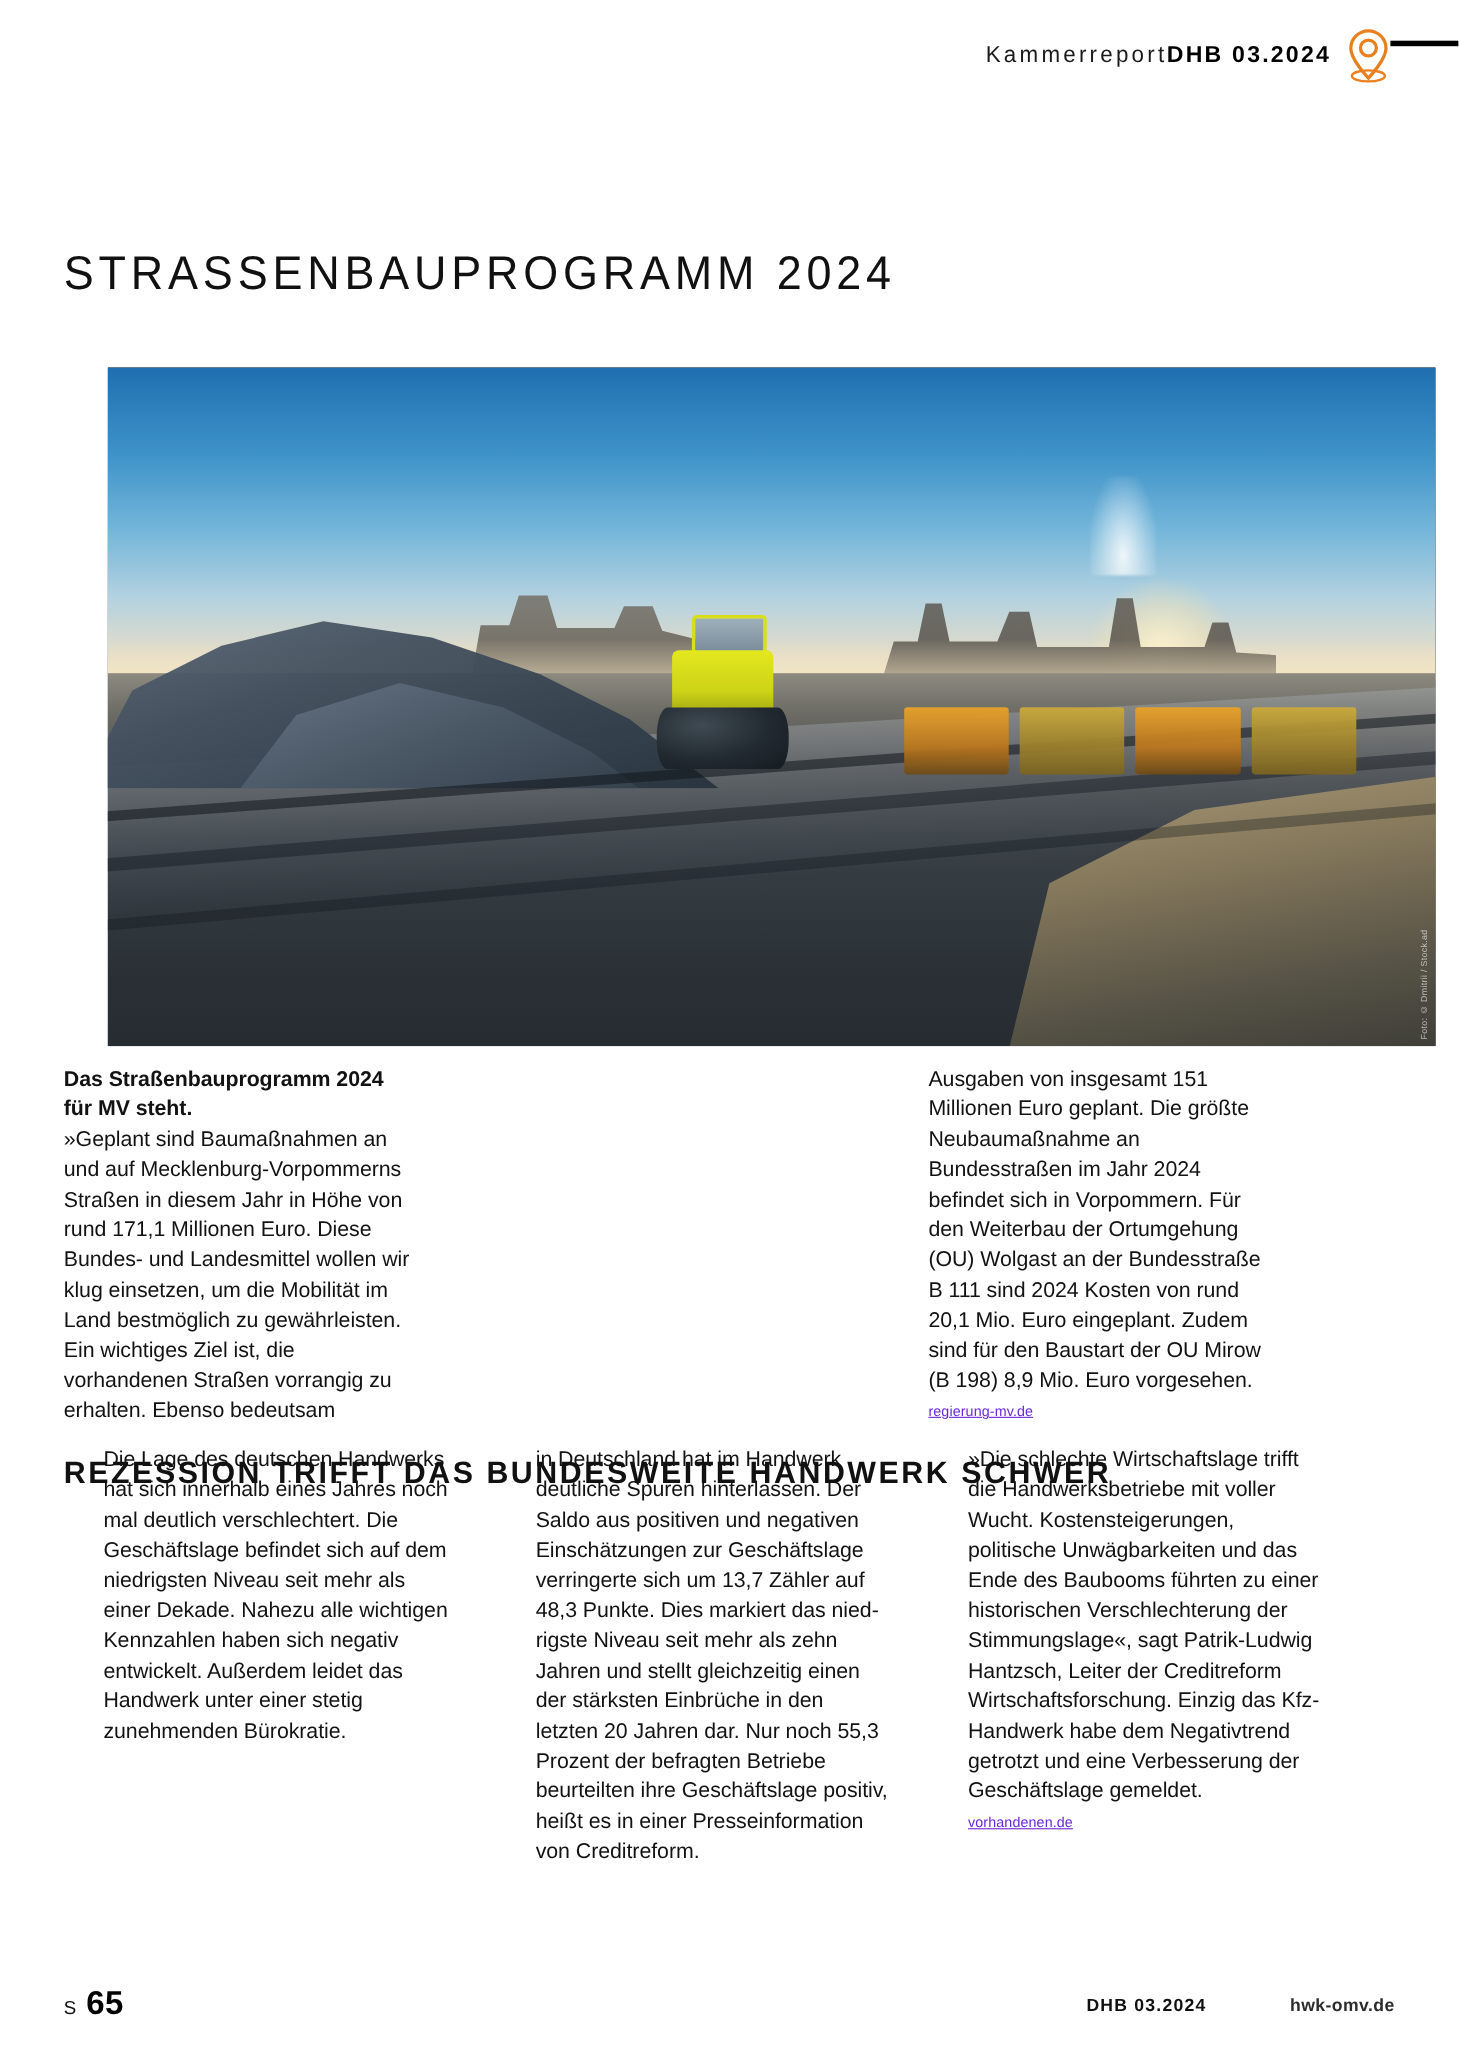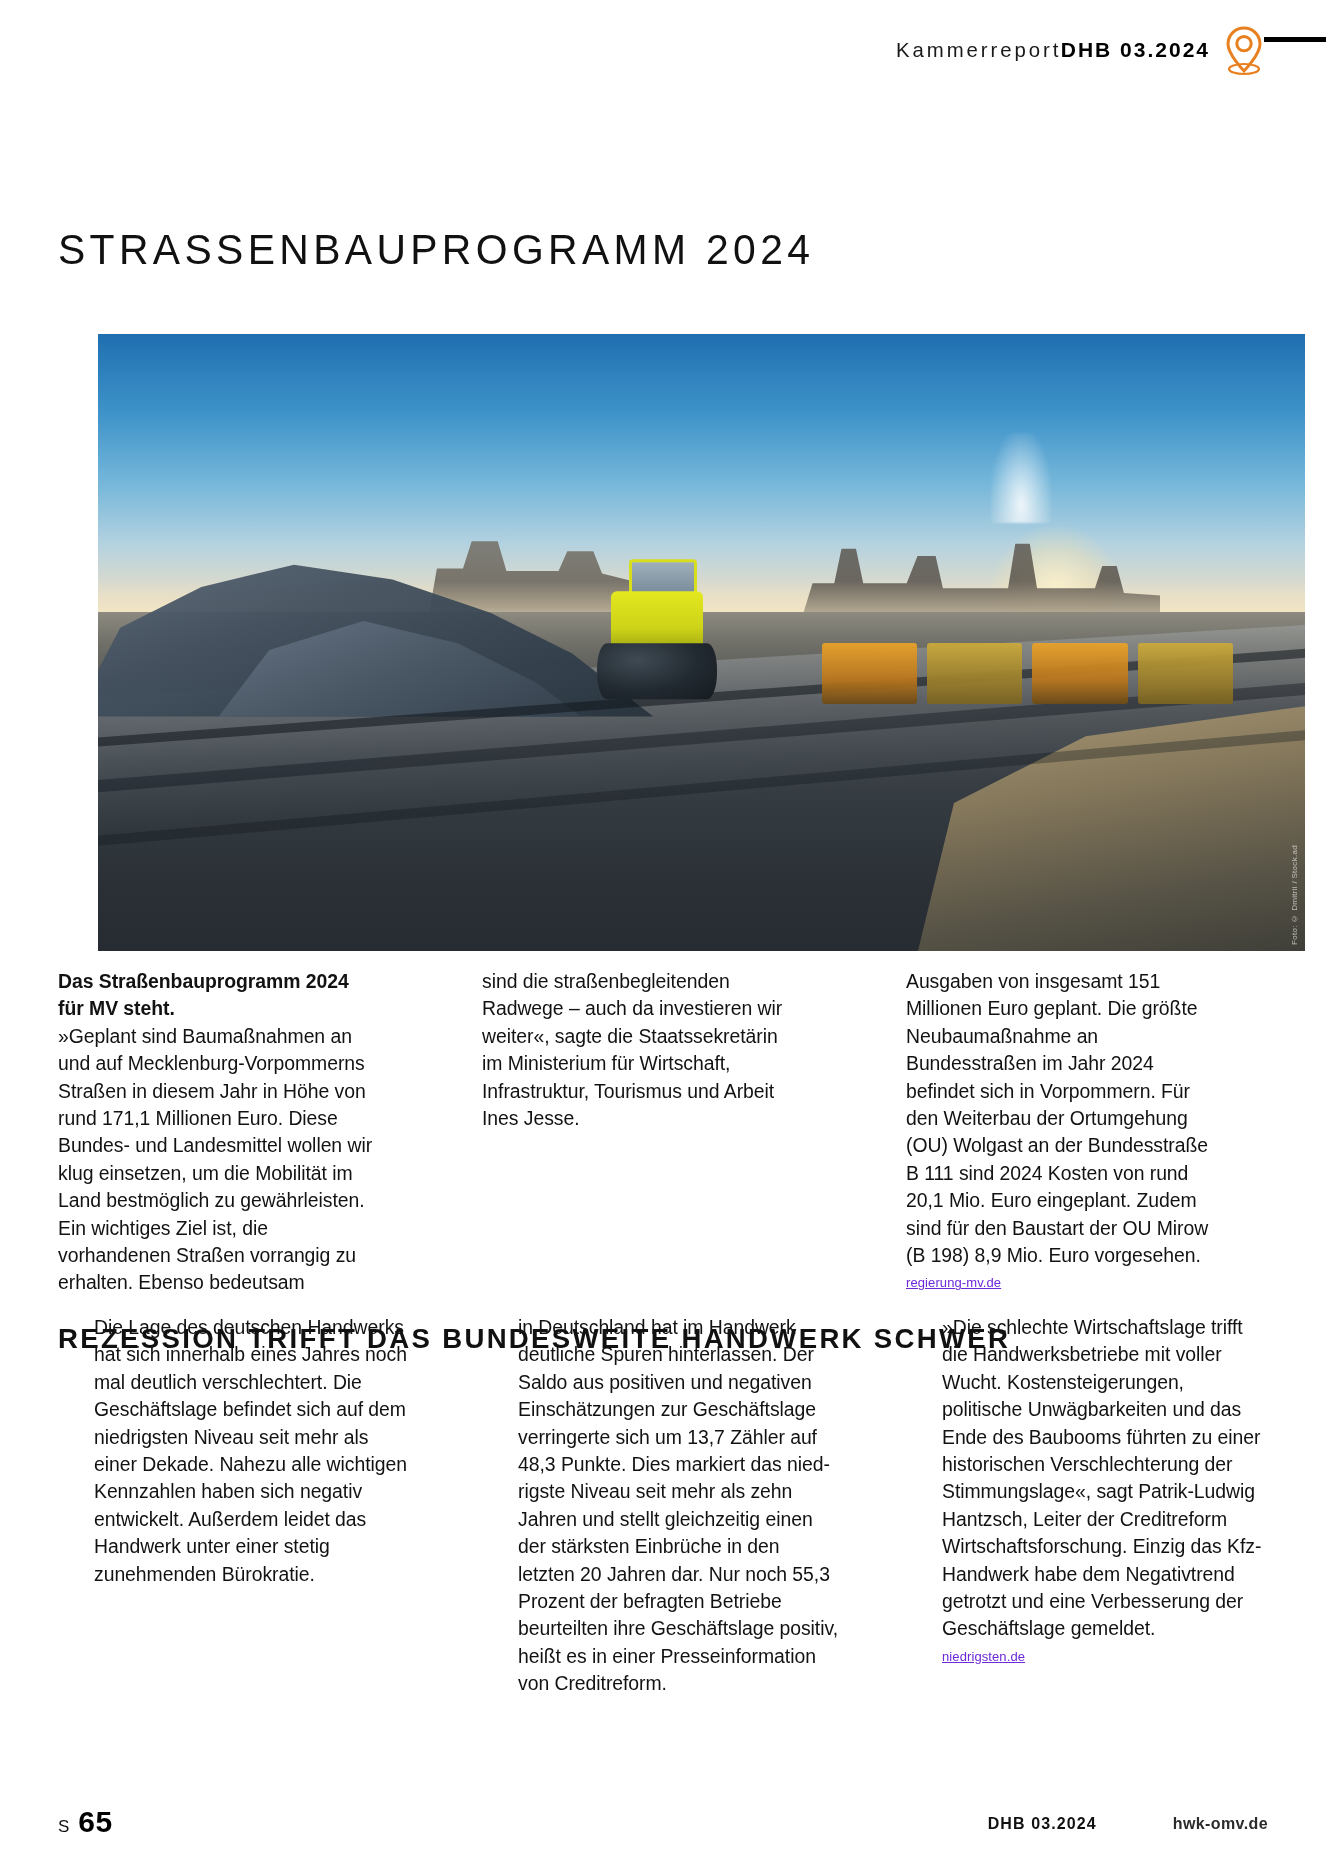--- a/index.html
+++ b/index.html
@@ -278,21 +278,21 @@
     white-space: nowrap;
   }
 
   
   .cols {
     position: absolute;
     left: 58px;
     width: 1207px;
     display: grid;
     grid-template-columns: 320px 320px 320px;
-    column-gap: 104px;
+    column-gap: 73px;
   }
   .cols-1 { top: 968px; }
   .cols-2 { top: 1314px; margin-left: 36px; }
 
   .col p {
     margin: 0;
     font-size: 19.4px;
     line-height: 27.4px;
     letter-spacing: -0.05px;
     color: #121212;
@@ -429,40 +429,39 @@
 </figure>
 
 <section class="cols cols-1">
   <div class="col">
     <p>
       <span class="lead-bold">Das Straßenbauprogramm 2024 für MV steht.</span>
       <span>»Geplant sind Baumaßnahmen an und auf Mecklenburg-Vorpommerns Straßen in diesem Jahr in Höhe von rund 171,1 Millio­nen Euro. Diese Bundes- und Landesmittel wollen wir klug einsetzen, um die Mobilität im Land bestmöglich zu gewährleisten. Ein wichtiges Ziel ist, die vorhandenen Straßen vorrangig zu erhalten. Ebenso bedeutsam</span>
     </p>
   </div>
   <div class="col">
-    <p>sind die straßenbegleitenden Radwege – auch da investieren wir weiter«, sagte die Staatssekretärin im Ministerium für Wirt­schaft, Infrastruktur, Tourismus und Arbeit Ines Jesse.</p>
   </div>
   <div class="col">
     <p>Ausgaben von insgesamt 151 Millionen Eu­ro geplant. Die größte Neubaumaßnahme an Bundesstraßen im Jahr 2024 befindet sich in Vorpommern. Für den Weiterbau der Ortumgehung (OU) Wolgast an der Bundes­straße B 111 sind 2024 Kosten von rund 20,1 Mio.  Euro eingeplant. Zudem sind für den Baustart der OU Mirow (B 198) 8,9 Mio. Eu­ro vorgesehen.</p>
     <a class="src-link" href="#">regierung-mv.de</a>
   </div>
 </section>
 
 <h2 class="section-headline">REZESSION TRIFFT DAS BUNDESWEITE HANDWERK SCHWER</h2>
 
 <section class="cols cols-2">
   <div class="col">
     <p>Die Lage des deutschen Handwerks hat sich innerhalb eines Jahres noch mal deutlich verschlechtert. Die Geschäftslage befindet sich auf dem niedrigsten Niveau seit mehr als einer Dekade. Nahezu alle wichtigen Kennzahlen haben sich negativ entwickelt. Außerdem leidet das Handwerk unter einer stetig zunehmenden Bürokratie.</p>
   </div>
   <div class="col">
     <p>in Deutschland hat im Handwerk deutliche Spuren hinterlassen. Der Saldo aus positi­ven und negativen Einschätzungen zur Ge­schäftslage verringerte sich um 13,7 Zähler auf 48,3 Punkte. Dies markiert das nied­rigste Niveau seit mehr als zehn Jahren und stellt gleichzeitig einen der stärksten Ein­brüche in den letzten 20 Jahren dar. Nur noch 55,3 Prozent der befragten Betriebe beurteilten ihre Geschäftslage positiv, heißt es in einer Presseinformation von Creditreform.</p>
   </div>
   <div class="col">
     <p>»Die schlechte Wirtschaftslage trifft die Handwerksbetriebe mit voller Wucht. Kos­tensteigerungen, politische Unwägbarkei­ten und das Ende des Baubooms führten zu einer historischen Verschlechterung der Stimmungslage«, sagt Patrik-Ludwig Hantzsch, Leiter der Creditreform Wirt­schaftsforschung. Einzig das Kfz-Hand­werk habe dem Negativtrend getrotzt und eine Verbesserung der Geschäftslage ge­meldet.</p>
-    <a class="src-link" href="#">niedrigsten.de</a>
+    <a class="src-link" href="#">vorhandenen.de</a>
   </div>
 </section>
 
 <footer class="page-footer">
   <div class="footer-left">
     <span class="footer-s">S</span>
     <span class="footer-pagenum">65</span>
   </div>
   <div class="footer-right">
     <span class="footer-issue">DHB 03.2024</span>

